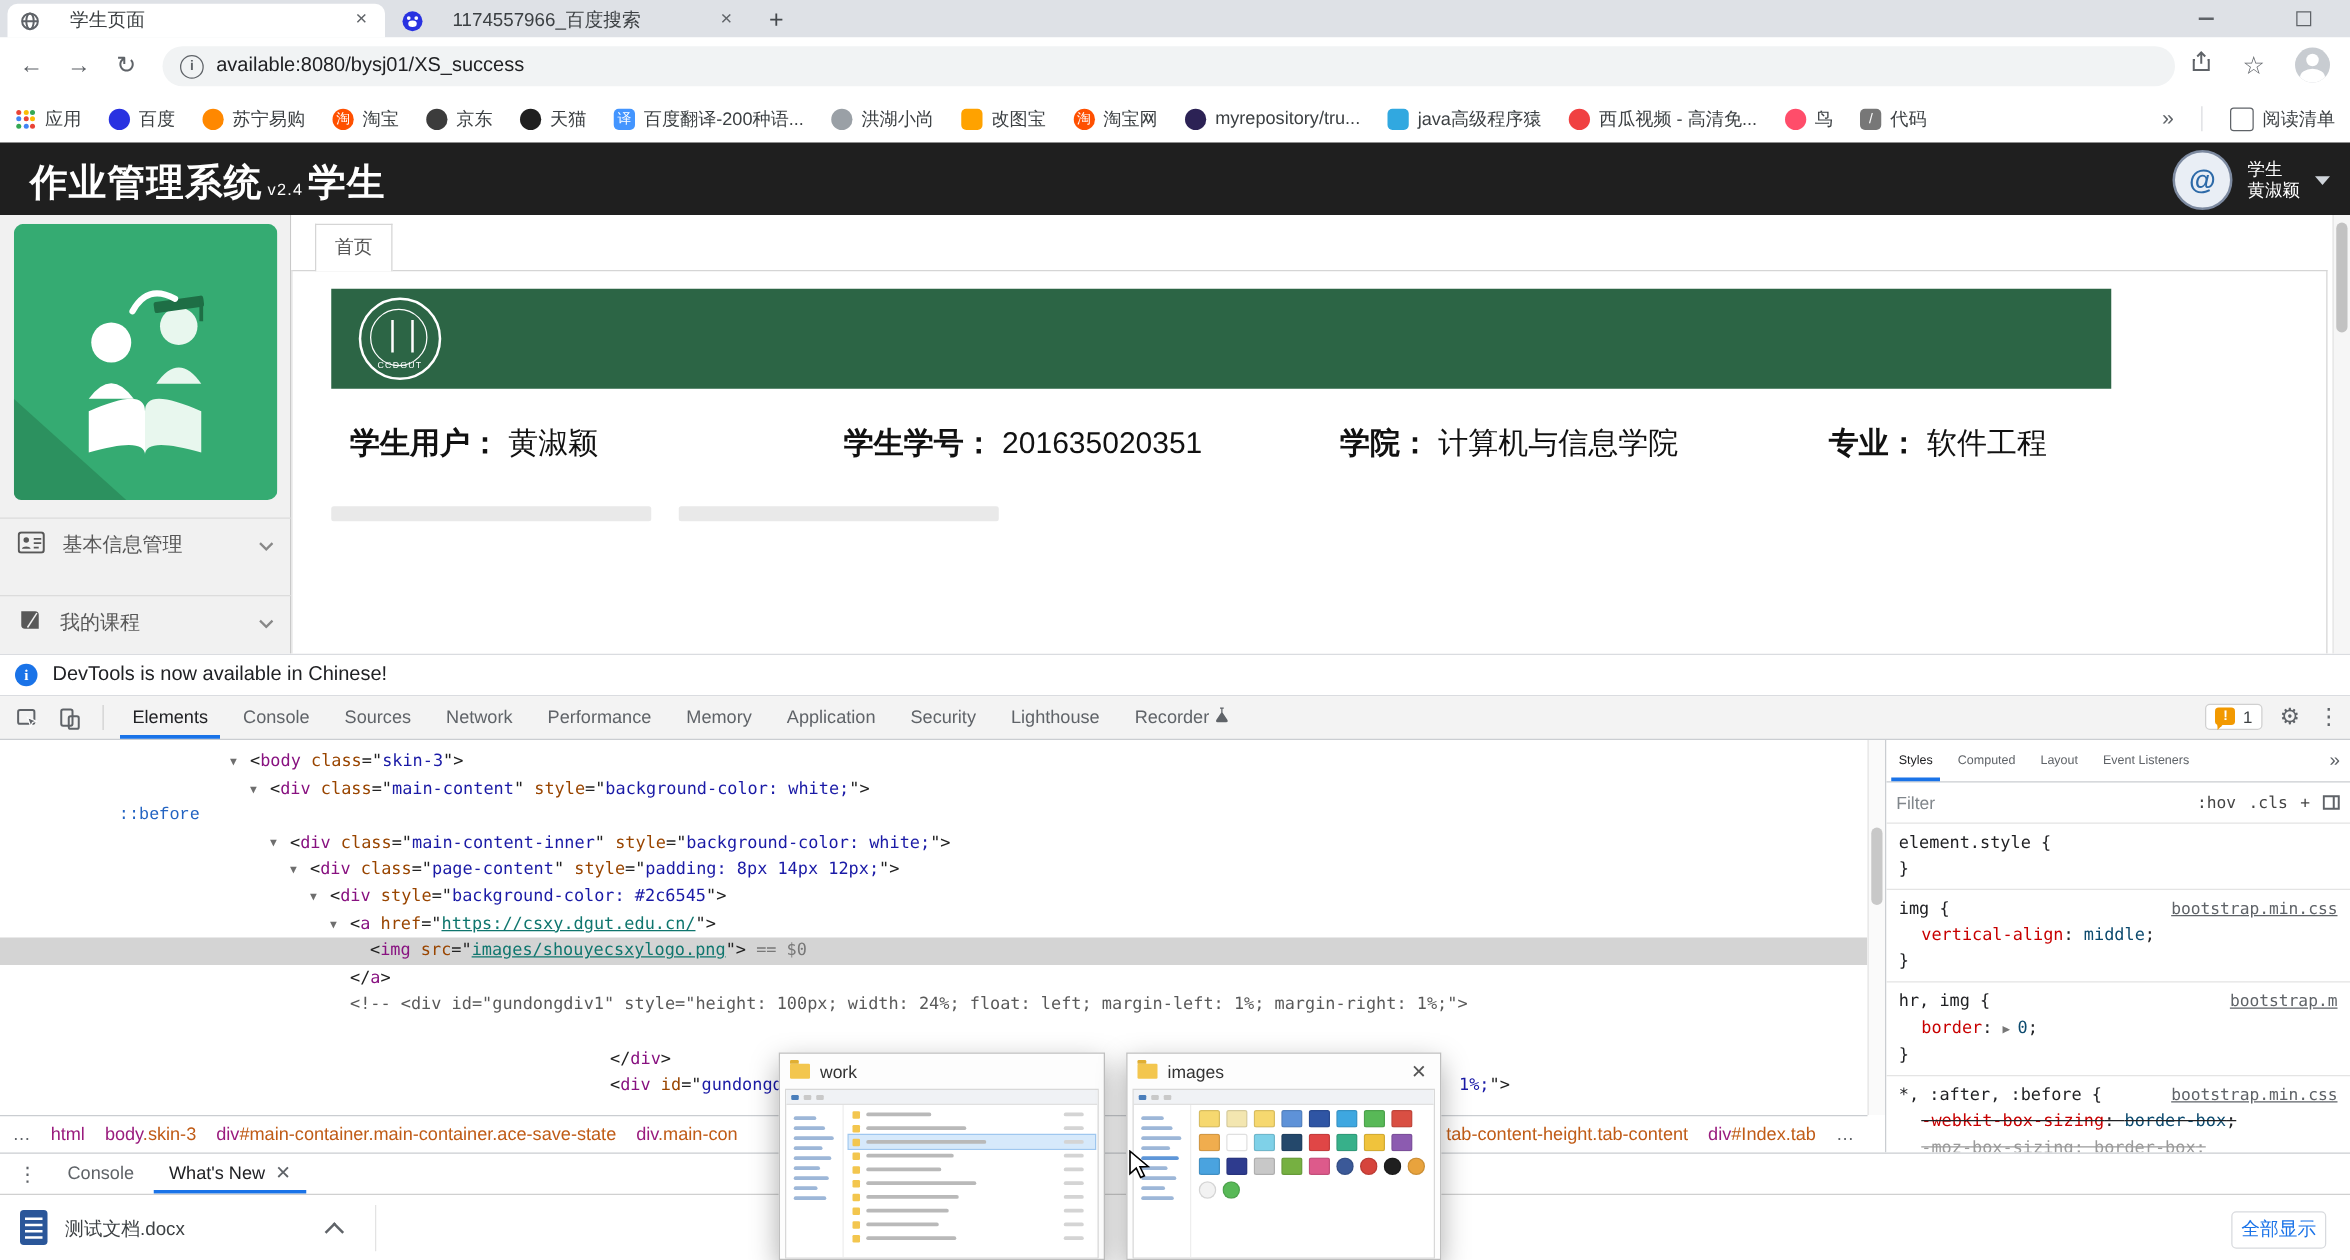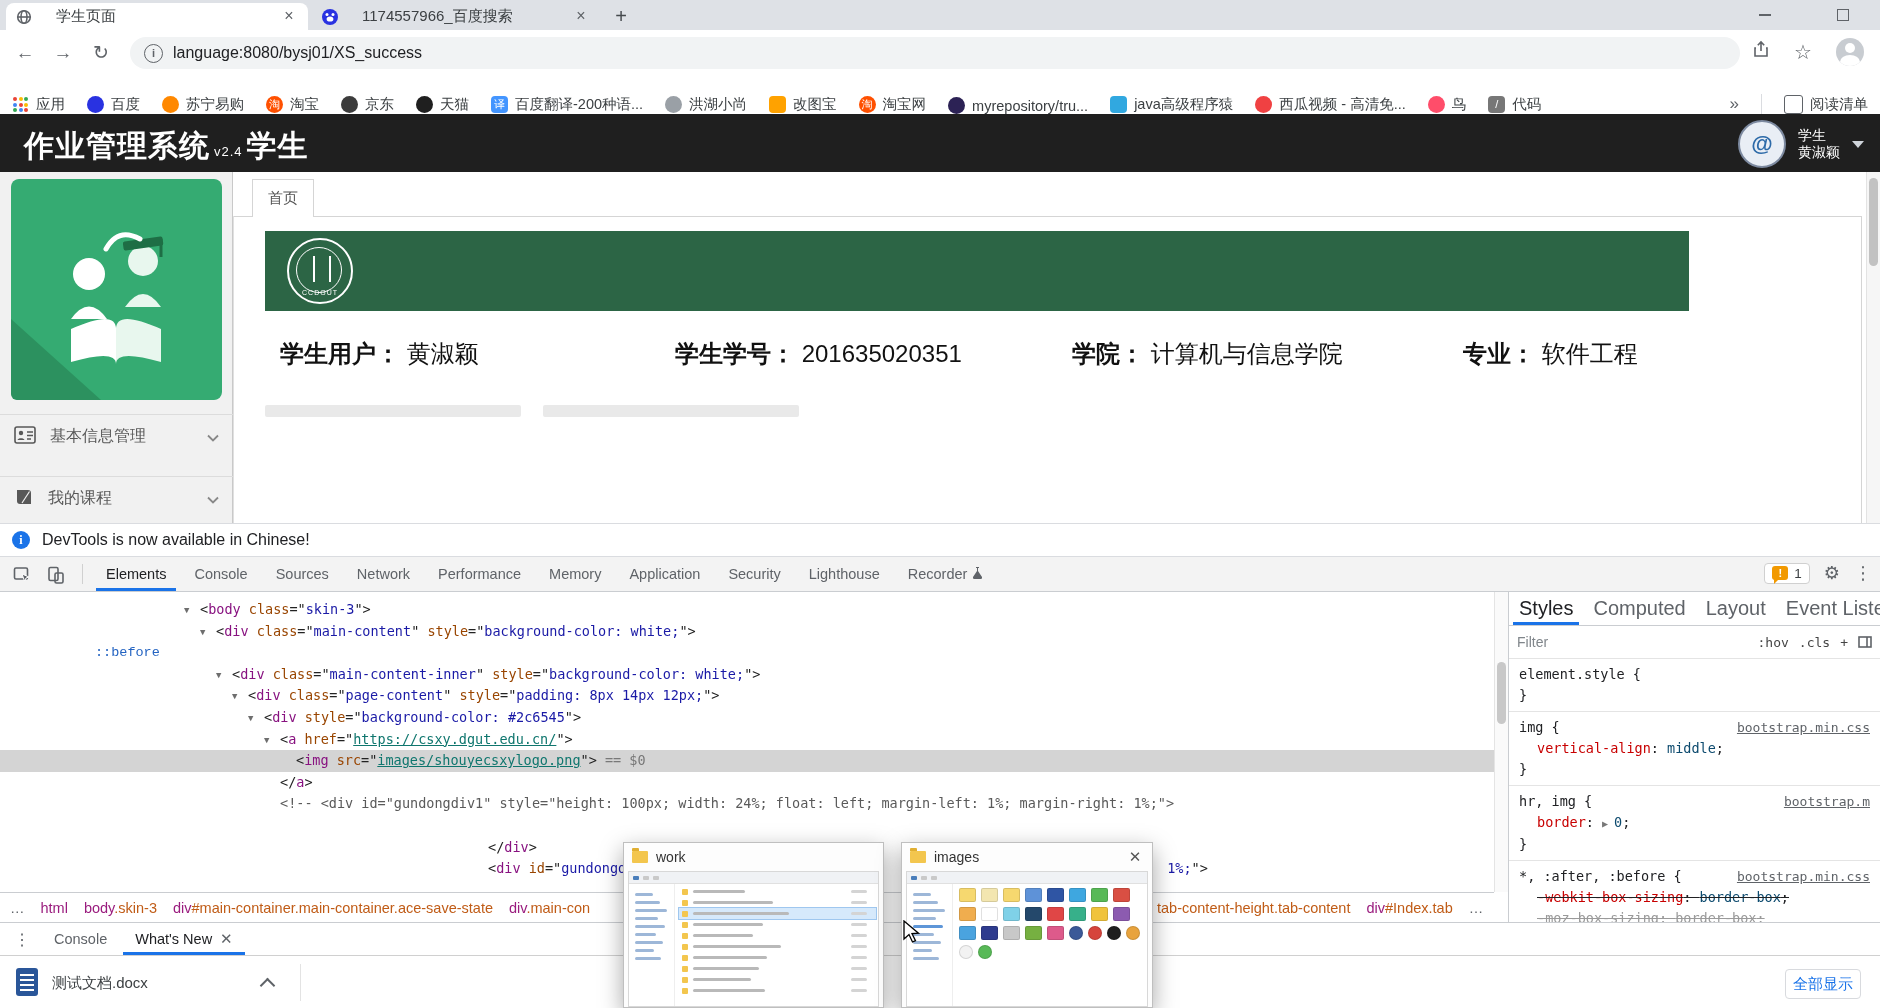--- a/index.html
+++ b/index.html
@@ -25,21 +25,21 @@
   #urlpill{position:absolute;left:130px;top:7px;width:1610px;height:32px;background:#f1f3f4;
            border-radius:16px;display:flex;align-items:center;padding:0 14px;box-sizing:border-box;gap:10px}
   .info-i{width:17px;height:17px;border:1.5px solid #5f6368;border-radius:50%;color:#5f6368;
           font-size:11px;font-weight:bold;text-align:center;line-height:17px;flex:none}
   #urltext{font-size:16px;color:#202124}
   .addr-ic{position:absolute;top:10px;color:#5f6368;font-size:19px}
   .avatar-ic{position:absolute;left:1836px;top:8px;width:28px;height:28px;border-radius:50%;background:#c8ccd1;overflow:hidden}
   .avatar-ic::before{content:"";position:absolute;left:9px;top:5px;width:10px;height:10px;border-radius:50%;background:#fff}
   .avatar-ic::after{content:"";position:absolute;left:4px;top:17px;width:20px;height:14px;border-radius:50%;background:#fff}
   
-  #bookmarksbar{left:0;top:76px;width:1880px;height:38px;background:#fff;display:flex;align-items:flex-end;
+  #bookmarksbar{left:0;top:76px;width:1880px;height:38px;background:#fff;display:flex;align-items:center;
                 padding:0 12px;box-sizing:border-box;gap:22px;overflow:hidden}
   .bm{display:flex;align-items:center;gap:7px;font-size:14.5px;color:#3c4043;white-space:nowrap;flex:none}
   .fav{width:17px;height:17px;border-radius:4px;flex:none;position:relative;color:#fff;
        font-size:11px;text-align:center;line-height:17px;overflow:hidden}
   .fav.round{border-radius:50%}
   .apps-grid{display:grid;grid-template-columns:repeat(3,4px);grid-gap:1.5px;width:17px;height:17px;align-content:center;justify-content:center}
   .apps-grid span{width:4px;height:4px;border-radius:50%}
   .bm-more{color:#5f6368;font-size:17px;margin-left:auto}
   .bm-divider{width:1px;height:20px;background:#dadce0;flex:none}
   
@@ -115,21 +115,21 @@
   #el-scroll .thumb{position:absolute;left:2px;top:70px;width:9px;height:62px;background:#c8c8c8;border-radius:5px}
   
   #el-crumbs{position:absolute;left:0;top:300px;width:1494px;height:30px;border-top:1px solid #cacdd1;
              background:#fff;box-sizing:border-box;font-size:14.5px;overflow:hidden}
   .crumb-group{position:absolute;top:0;height:30px;display:flex;align-items:center;gap:16px;white-space:nowrap}
   .cr-dots{color:#5f6368}
   .cr-tag{color:#9a1c7e}.cr-suffix{color:#c05c17}
   
   #styles{position:absolute;left:1508px;top:0;width:372px;height:330px;border-left:1px solid #cacdd1;box-sizing:border-box;background:#fff;overflow:hidden}
   #style-tabs{display:flex;height:34px;border-bottom:1px solid #cacdd1;box-sizing:border-box;align-items:center}
-  .st-tab{padding:0 10px;font-size:20px;color:#5f6368;line-height:33px;position:relative;white-space:nowrap}
+  .st-tab{padding:0 10px;font-size:10px;color:#5f6368;line-height:33px;position:relative;white-space:nowrap}
   .st-tab.active{color:#202124}
   .st-tab.active::after{content:"";position:absolute;left:4px;right:4px;bottom:0;height:3px;background:#1a73e8}
   .st-more{margin-left:auto;color:#5f6368;padding:0 8px;font-size:15px}
   #filter-row{display:flex;align-items:center;height:32px;border-bottom:1px solid #e4e4e4;padding:0 8px;gap:10px}
   #filter-row .ph{color:#80868b;font-size:14px;flex:1}
   .ftog{font-size:13px;color:#444;font-family:"DejaVu Sans Mono",monospace}
   #rules{font-family:"DejaVu Sans Mono",monospace;font-size:13.5px;line-height:21px}
   .rule{padding:5px 10px;border-bottom:1px solid #e4e4e4}
   .rule .selline{display:flex}
   .rule .sel-t{color:#202124;flex:1}
@@ -217,21 +217,21 @@
       <span class="restore-glyph"></span>
     </div>
 </div>
 
 <div class="abs" id="addressbar">
   <div class="navbtn" style="left:10px">←</div>
   <div class="navbtn" style="left:48px">→</div>
   <div class="navbtn" style="left:86px">↻</div>
   <div id="urlpill">
     <span class="info-i">i</span>
-    <span id="urltext">language:8080/bysj01/XS_success</span>
+    <span id="urltext">available:8080/bysj01/XS_success</span>
   </div>
   <span class="addr-ic" style="left:1752px">
     <svg width="18" height="18" viewBox="0 0 18 18">
         <path d="M9 11V2.5M5.8 5.2 9 2l3.2 3.2" class="gfx"></path>
         <path d="M4 8H3v8h12V8h-1" class="gfx"></path>
       </svg>
   </span>
   <span class="addr-ic" style="left:1794px;font-size:20px">☆</span>
   <span class="avatar-ic"></span>
 </div>

